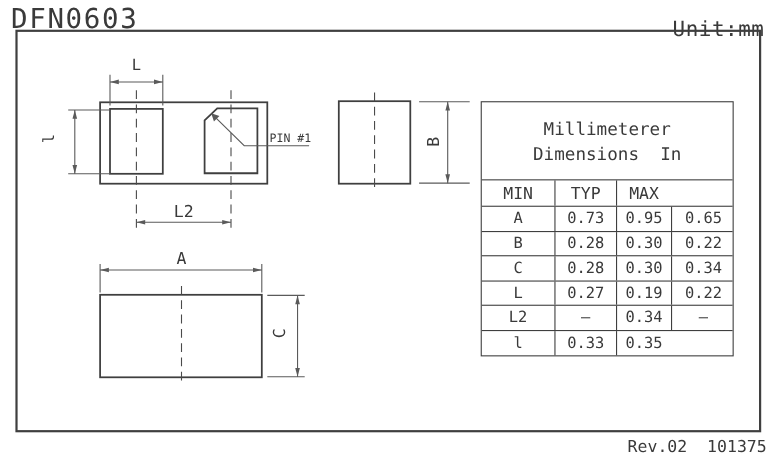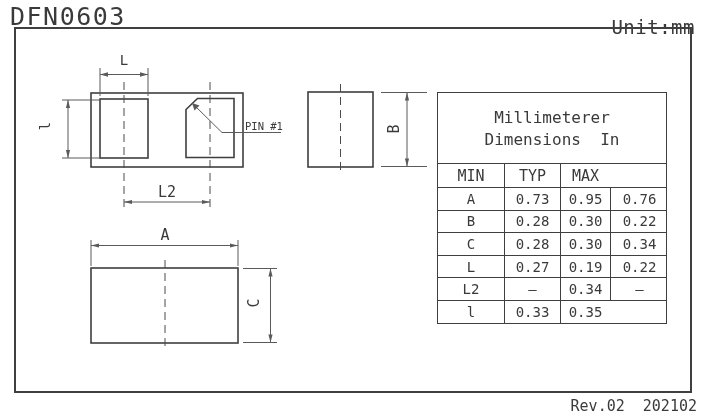--- a/index.html
+++ b/index.html
@@ -55,21 +55,21 @@
   .tbl-data { height:22.6px; font-size:14px; }
 </style>
 </head>
 <body>
 
 <div class="page">
 
   <div class="page-title">DFN0603</div>
   <div class="unit-label">Unit:mm</div>
   <div class="frame"></div>
-  <div class="rev-label">Rev.02  202102</div>
+  <div class="rev-label">Rev.02  101375</div>
 
   <svg class="drawing" width="708" height="420" viewBox="0 0 708 420">
 
     <g fill="none" stroke="#3f3f3f" stroke-width="1.6">
       <rect x="91" y="93" width="152" height="74"></rect>
       <rect x="100" y="99" width="48" height="59"></rect>
       <path d="M 197.5,98.5 L 234,98.5 L 234,157.5 L 186,157.5 L 186,109.5 Z"></path>
     </g>
     <g stroke="#4a4a4a" stroke-width="1" stroke-dasharray="8 5">
       <line x1="124" y1="82" x2="124" y2="207"></line>
@@ -148,21 +148,21 @@
     </div>
     <div class="tbl-row tbl-head">
       <div>MIN</div>
       <div>TYP</div>
       <div>MAX</div>
     </div>
     <div class="tbl-row tbl-data">
       <div>A</div>
       <div>0.73</div>
       <div>0.95</div>
-      <div>0.76</div>
+      <div>0.65</div>
     </div>
     <div class="tbl-row tbl-data">
       <div>B</div>
       <div>0.28</div>
       <div>0.30</div>
       <div>0.22</div>
     </div>
     <div class="tbl-row tbl-data">
       <div>C</div>
       <div>0.28</div>

